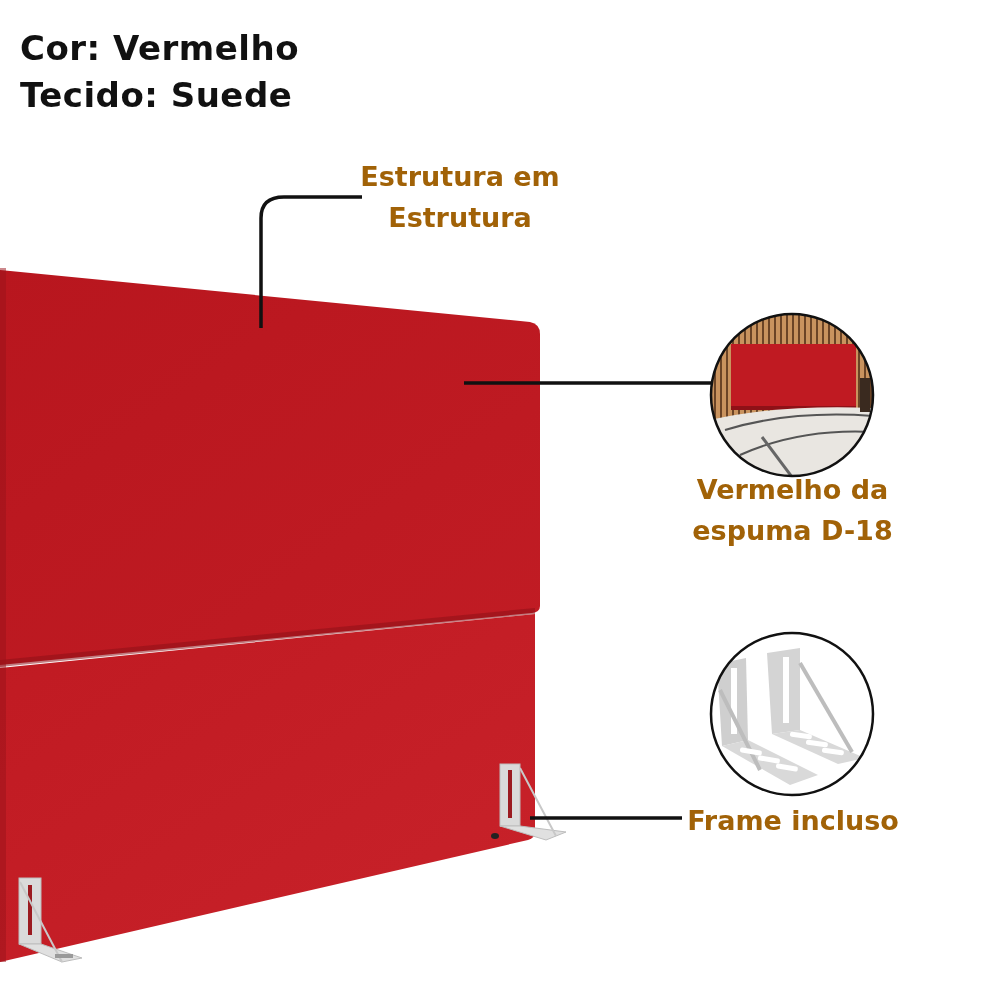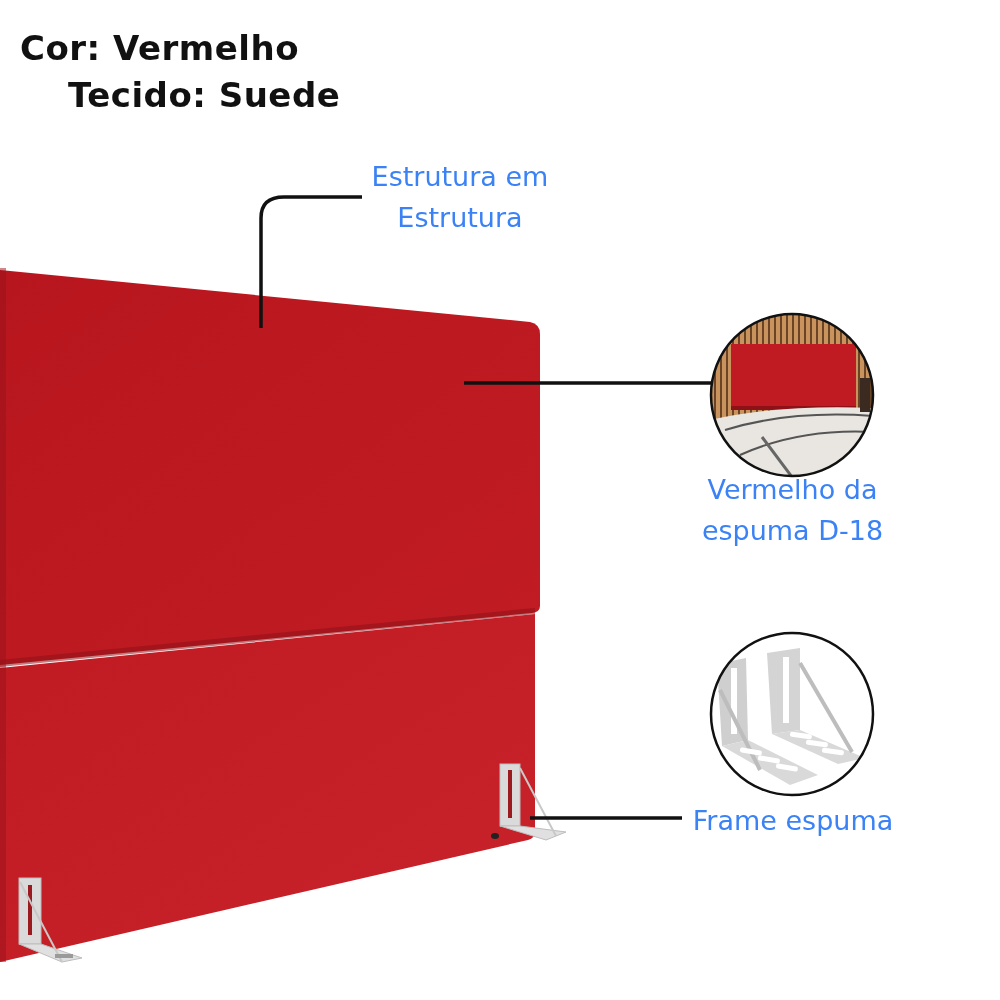--- a/index.html
+++ b/index.html
@@ -1,21 +1,21 @@
 <!DOCTYPE html>
 <html><head>
 <meta charset="utf-8">
 <style>
   html, body { margin:0; padding:0; background:#ffffff; }
   body { width:1000px; height:1000px; position:relative; overflow:hidden;
          font-family: "DejaVu Sans", "Liberation Sans", sans-serif; color:#111; }
   .heading { position:absolute; left:20px; font-weight:bold; font-size:34px; letter-spacing:0.5px; color:#111; }
   #h-color { top:28px; }
-  #h-fabric { top:75px;margin-left:48px; }
-  .label { position:absolute; font-weight:normal; font-size:27px; text-align:center; line-height:41px; color:#3b82f6; }
+  #h-fabric { top:75px; }
+  .label { position:absolute; font-weight:bold; font-size:27px; text-align:center; line-height:41px; color:#a16207; }
   #lbl-structure { left:340px; top:156px; width:240px; }
   #lbl-foam { left:660px; top:469px; width:265px; }
   #lbl-frame { left:678px; top:800px; width:230px; white-space:nowrap; }
   svg.art { position:absolute; left:0; top:0; }
 </style>
 </head>
 <body>
 
 <div class="heading" id="h-color">Cor: Vermelho</div>
 <div class="heading" id="h-fabric">Tecido: Suede</div>
@@ -114,14 +114,14 @@
   <div>Estrutura em</div>
   <div>Estrutura</div>
 </div>
 
 <div class="label" id="lbl-foam">
   <div>Vermelho da</div>
   <div>espuma D-18</div>
 </div>
 
 <div class="label" id="lbl-frame">
-  <div>Frame espuma</div>
+  <div>Frame incluso</div>
 </div>
 
 </body></html>

